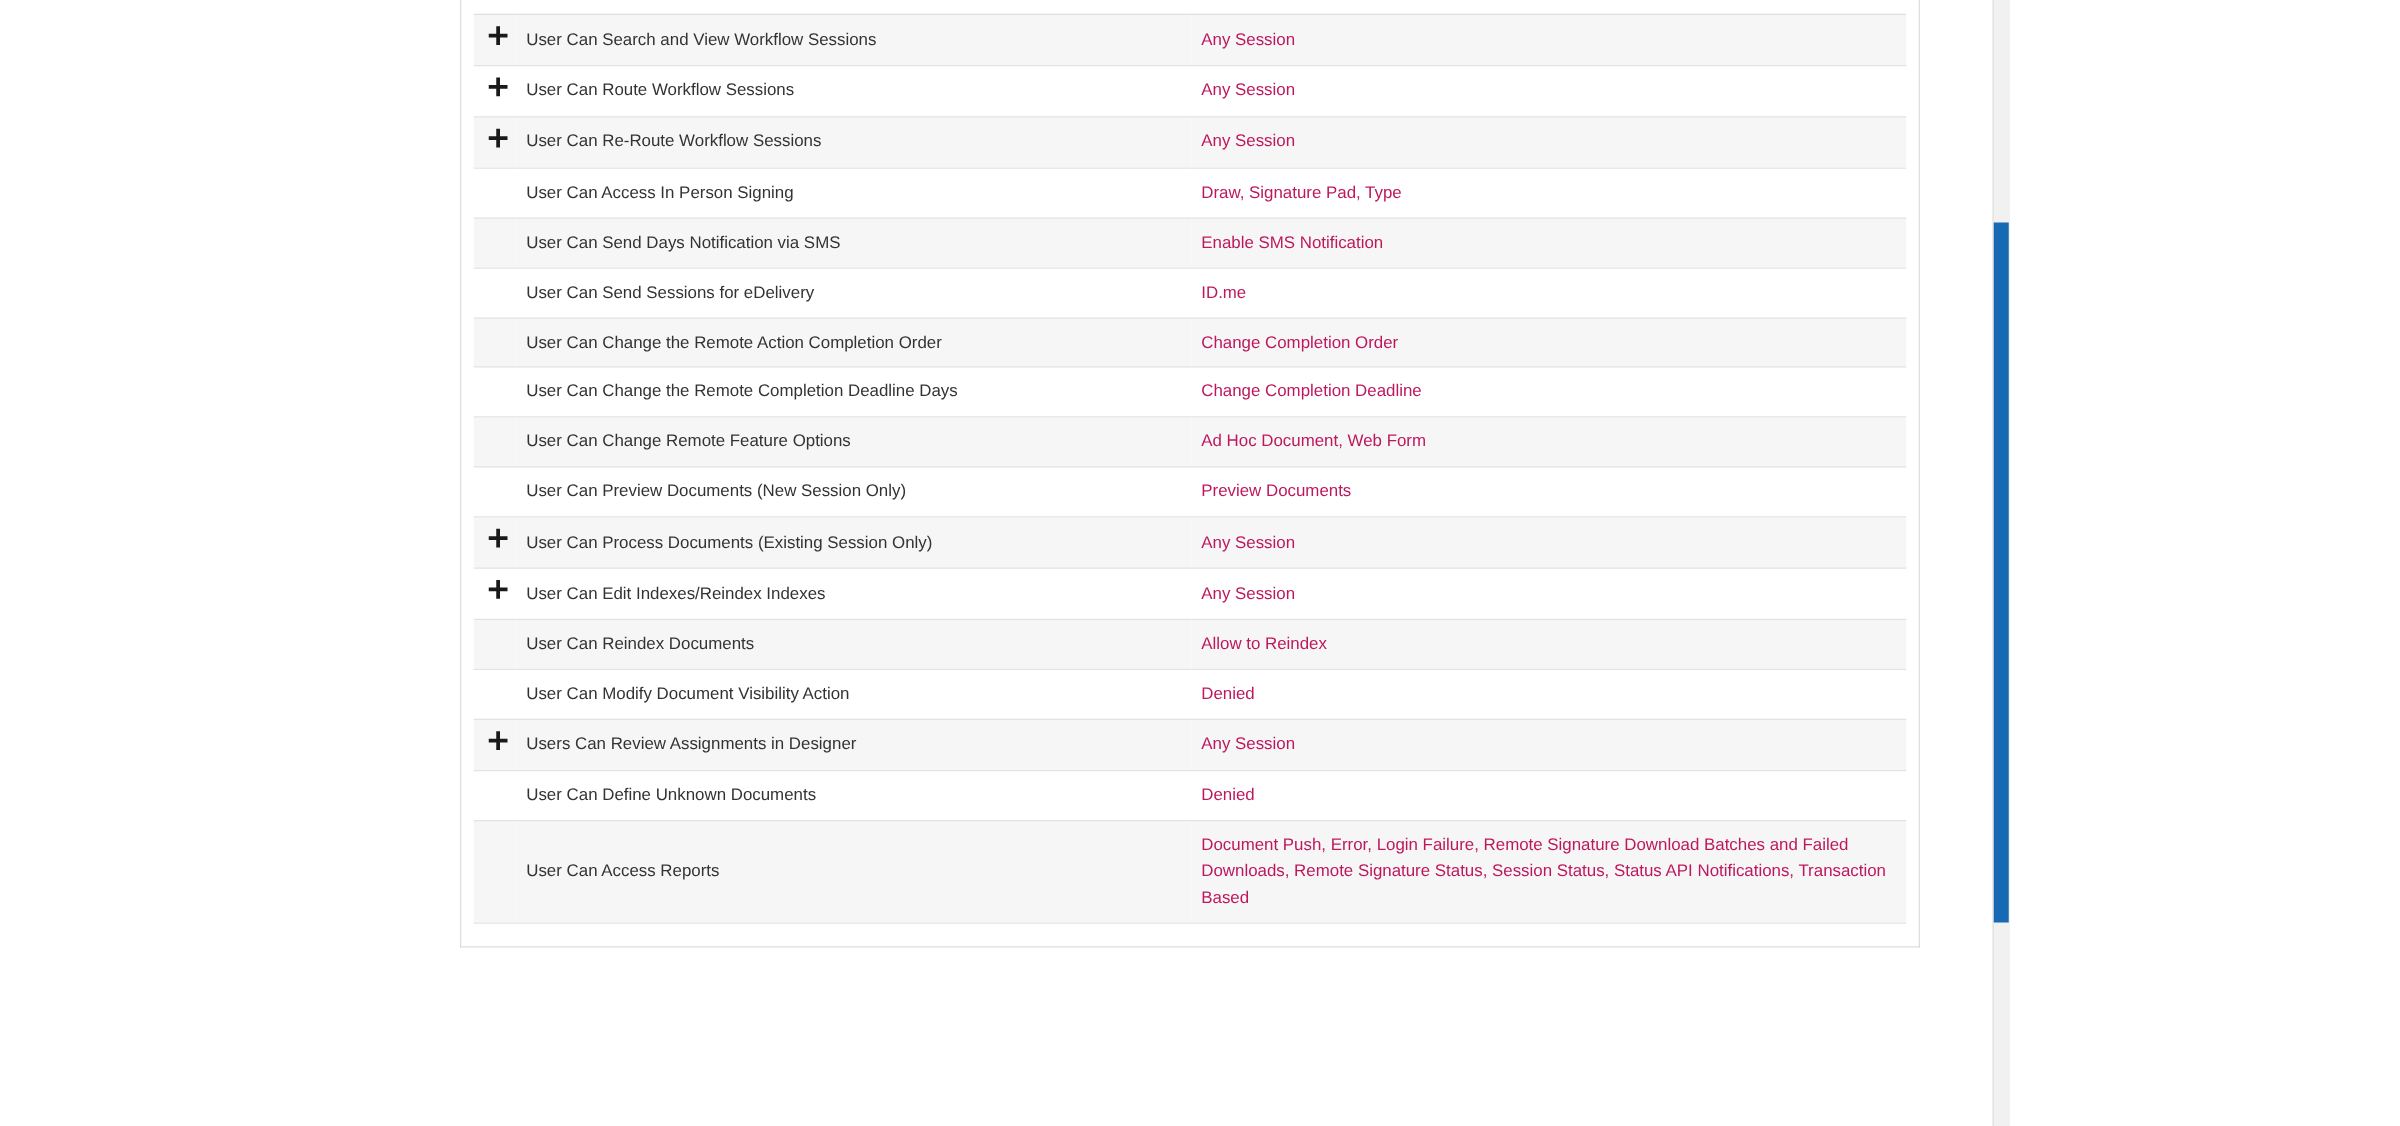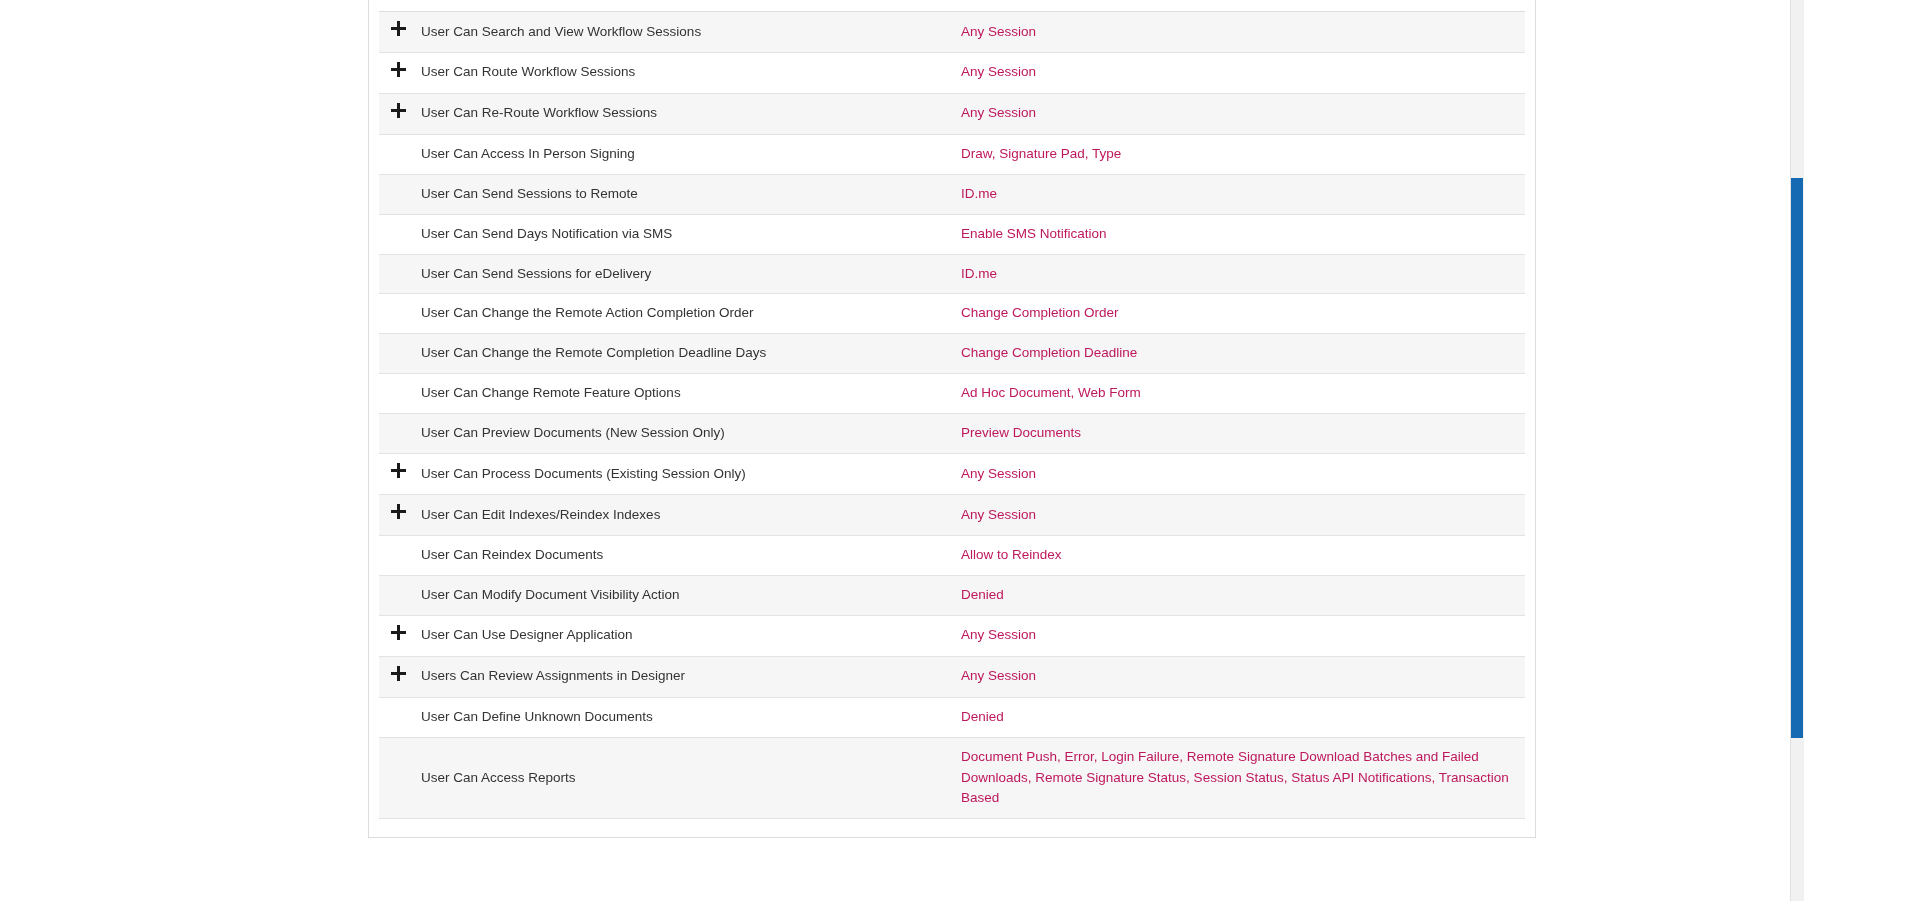--- a/index.html
+++ b/index.html
@@ -7,21 +7,21 @@
     padding: 0;
     background: #ffffff;
     width: 1920px;
     height: 901px;
     overflow: hidden;
     font-family: "Liberation Sans", sans-serif;
   }
 
   #page {
     position: relative;
-    width: 1804px;
+    width: 1608px;
     height: 901px;
     background: #ffffff;
   }
 
   
   .panel {
     position: absolute;
     left: 368px;
     top: -18px;
     width: 1168px;
@@ -178,25 +178,20 @@
               <td class="perm-label">User Can Re-Route Workflow Sessions</td>
               <td class="access-label">Any Session</td>
             </tr>
             <tr>
               <td class="expand-cell"></td>
               <td class="perm-label">User Can Access In Person Signing</td>
               <td class="access-label">Draw, Signature Pad, Type</td>
             </tr>
             <tr>
               <td class="expand-cell"></td>
-              <td class="perm-label">User Can Send Sessions to Remote</td>
-              <td class="access-label">ID.me</td>
-            </tr>
-            <tr>
-              <td class="expand-cell"></td>
               <td class="perm-label">User Can Send Days Notification via SMS</td>
               <td class="access-label">Enable SMS Notification</td>
             </tr>
             <tr>
               <td class="expand-cell"></td>
               <td class="perm-label">User Can Send Sessions for eDelivery</td>
               <td class="access-label">ID.me</td>
             </tr>
             <tr>
               <td class="expand-cell"></td>
@@ -230,25 +225,20 @@
             </tr>
             <tr>
               <td class="expand-cell"></td>
               <td class="perm-label">User Can Reindex Documents</td>
               <td class="access-label">Allow to Reindex</td>
             </tr>
             <tr>
               <td class="expand-cell"></td>
               <td class="perm-label">User Can Modify Document Visibility Action</td>
               <td class="access-label">Denied</td>
-            </tr>
-            <tr>
-              <td class="expand-cell"><span class="plus-icon"></span></td>
-              <td class="perm-label">User Can Use Designer Application</td>
-              <td class="access-label">Any Session</td>
             </tr>
             <tr>
               <td class="expand-cell"><span class="plus-icon"></span></td>
               <td class="perm-label">Users Can Review Assignments in Designer</td>
               <td class="access-label">Any Session</td>
             </tr>
             <tr>
               <td class="expand-cell"></td>
               <td class="perm-label">User Can Define Unknown Documents</td>
               <td class="access-label">Denied</td>

